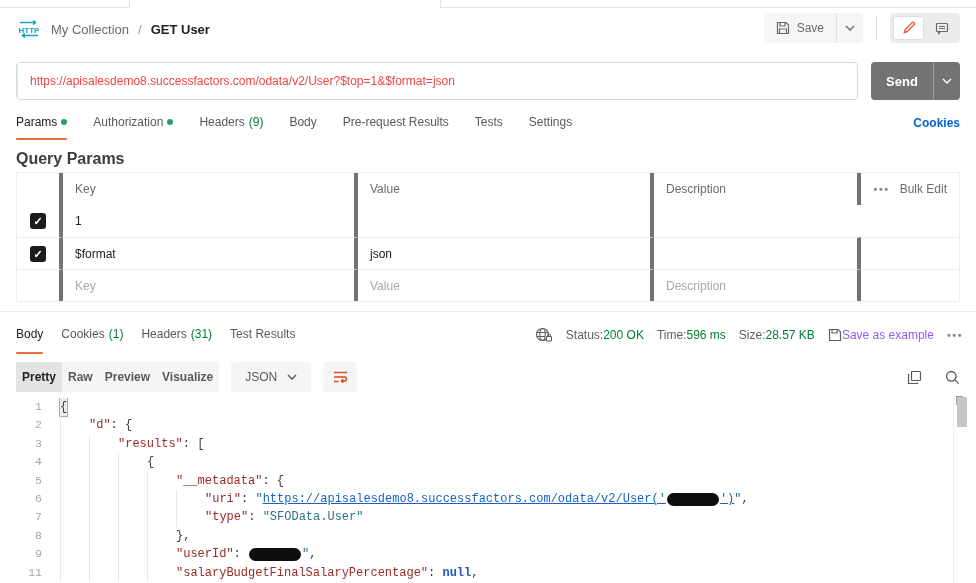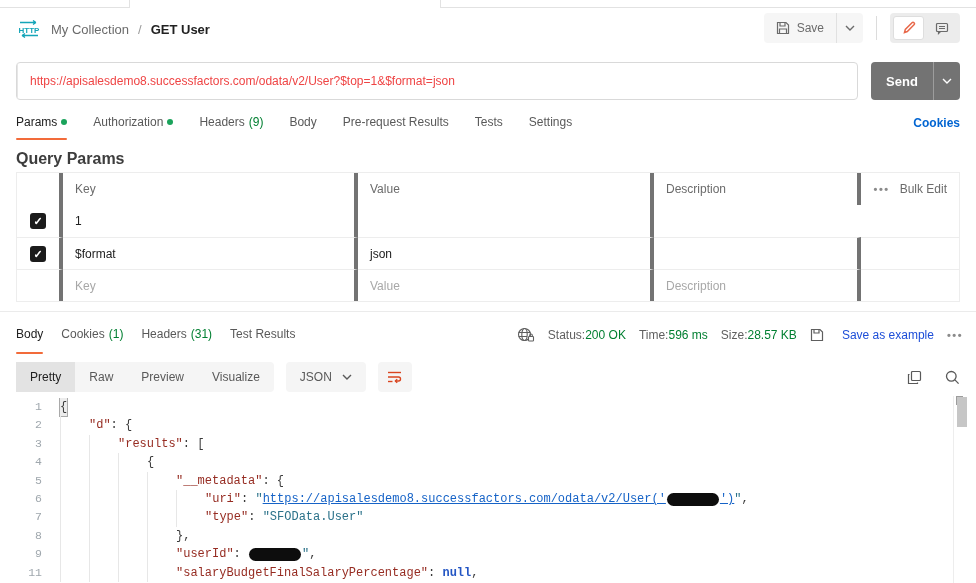--- a/index.html
+++ b/index.html
@@ -62,26 +62,26 @@
   .ph{color:#a8a8a8;}
   .actions-cell{justify-content:flex-end;gap:10px;color:#6b6b6b;cursor:pointer;}
   .hdots{color:#8a8a8a;letter-spacing:1.5px;font-size:11px;font-weight:700;}
 
   
   .resp-divider{position:absolute;left:0;right:0;top:311px;height:1px;background:#ebebeb;}
   .resptabs{position:absolute;left:16px;top:316px;height:38px;display:flex;gap:18px;align-items:stretch;}
   .respmeta{position:absolute;right:13px;top:316px;height:38px;display:flex;align-items:center;gap:13px;color:#5f5f5f;}
   .mitem{display:flex;align-items:flex-start;}
   .mval{color:#007f31;}
-  .saveex{display:flex;align-items:center;gap:18px;color:#1d4ed8;cursor:pointer;}
+  .saveex{display:flex;align-items:center;gap:0;color:#8b5cf6;cursor:pointer;}
 
   
   .viewbar{position:absolute;left:16px;top:362px;right:16px;height:30px;display:flex;align-items:center;gap:12px;}
   .segwrap{display:flex;align-items:center;background:#f5f5f5;border-radius:4px;height:30px;padding:0;}
-  .seg{padding:0 14px;height:30px;display:flex;align-items:center;color:#595959;border-radius:0;cursor:pointer;}
+  .seg{padding:0 6px;height:30px;display:flex;align-items:center;color:#595959;border-radius:0;cursor:pointer;font-weight:bold;}
   .seg.active{background:#e3e3e3;color:#212121;}
   .lang-btn{display:flex;align-items:center;gap:10px;background:#f5f5f5;border-radius:4px;height:30px;
             padding:0 14px;color:#595959;font-weight:500;cursor:pointer;}
   .wrap-btn{width:34px;height:30px;background:#f5f5f5;border-radius:4px;display:flex;align-items:center;
             justify-content:center;cursor:pointer;}
   .vb-right{margin-left:auto;display:flex;align-items:center;gap:23px;color:#595959;}
   .vb-icon{cursor:pointer;display:flex;}
 
   
   .code{position:absolute;left:0;top:398px;right:28px;bottom:0;padding-left:16px;overflow:hidden;

